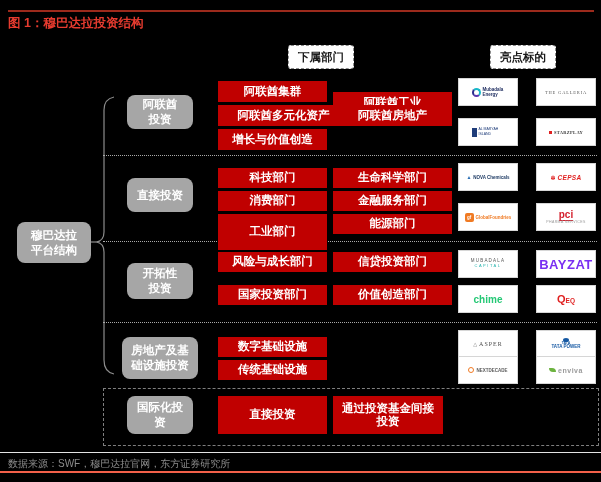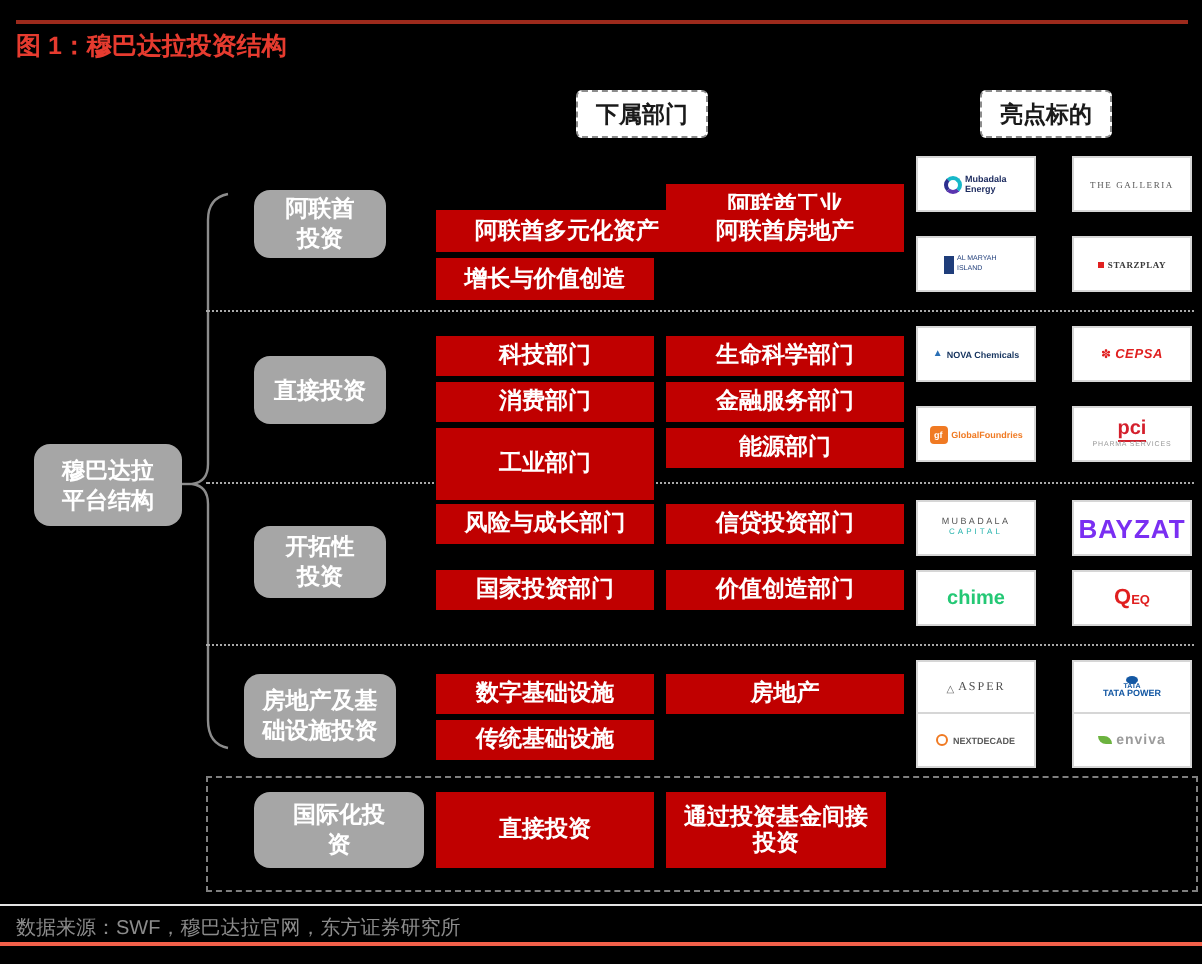--- a/index.html
+++ b/index.html
@@ -84,48 +84,48 @@
   </div>
   <div class="gnode" style="left:127px;top:178px;width:66px;height:34px;">
     <span class="nl">直接投资</span>
   </div>
   <div class="gnode" style="left:127px;top:263px;width:66px;height:36px;">
     <span class="nl" style="width:36px;">开拓性投资</span>
   </div>
   <div class="gnode" style="left:122px;top:337px;width:76px;height:42px;">
     <span class="nl" style="width:58px;">房地产及基础设施投资</span>
   </div>
-  <div class="gnode" style="left:127px;top:396px;width:85px;height:38px;">
+  <div class="gnode" style="left:127px;top:396px;width:66px;height:38px;">
     <span class="nl" style="width:48px;">国际化投资</span>
   </div>
 
   <div class="sep" style="top:155px;"></div>
   <div class="sep" style="top:241px;"></div>
   <div class="sep" style="top:322px;"></div>
   <div class="dashrect"></div>
 
+  <div class="rbox" style="left:218px;top:81px;width:109px;height:21px;">阿联酋集群</div>
   <div class="rbox" style="left:333px;top:92px;width:119px;height:21px;">阿联酋工业</div>
   <div class="rbox" style="left:218px;top:105px;width:131px;height:21px;">阿联酋多元化资产</div>
   <div class="rbox" style="left:333px;top:105px;width:119px;height:21px;">阿联酋房地产</div>
   <div class="rbox" style="left:218px;top:129px;width:109px;height:21px;">增长与价值创造</div>
 
   <div class="rbox" style="left:218px;top:168px;width:109px;height:20px;">科技部门</div>
   <div class="rbox" style="left:333px;top:168px;width:119px;height:20px;">生命科学部门</div>
   <div class="rbox" style="left:218px;top:191px;width:109px;height:20px;">消费部门</div>
   <div class="rbox" style="left:333px;top:191px;width:119px;height:20px;">金融服务部门</div>
   <div class="rbox" style="left:218px;top:214px;width:109px;height:36px;">工业部门</div>
   <div class="rbox" style="left:333px;top:214px;width:119px;height:20px;">能源部门</div>
 
   <div class="rbox" style="left:218px;top:252px;width:109px;height:20px;">风险与成长部门</div>
   <div class="rbox" style="left:333px;top:252px;width:119px;height:20px;">信贷投资部门</div>
   <div class="rbox" style="left:218px;top:285px;width:109px;height:20px;">国家投资部门</div>
   <div class="rbox" style="left:333px;top:285px;width:119px;height:20px;">价值创造部门</div>
 
   <div class="rbox" style="left:218px;top:337px;width:109px;height:20px;">数字基础设施</div>
-  <div class="rbox" style="left:333px;top:337px;width:119px;height:20px;">房地产</div>
   <div class="rbox" style="left:218px;top:360px;width:109px;height:20px;">传统基础设施</div>
 
   <div class="rbox" style="left:218px;top:396px;width:109px;height:38px;">直接投资</div>
   <div class="rbox" style="left:333px;top:396px;width:110px;height:38px;">
     <span class="nl" style="width:96px;">通过投资基金间接投资</span>
   </div>
 
   <div class="logo-box" style="left:458px;top:78px;">
     <span class="me-icon"></span>
     <span class="me-text">Mubadala Energy</span>

